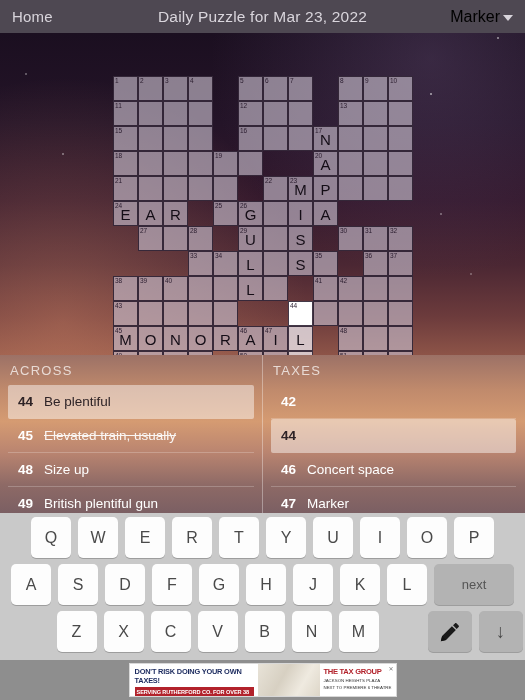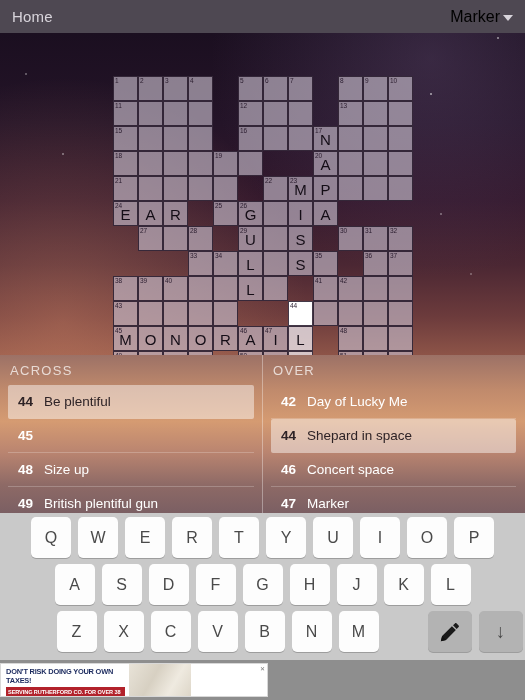--- a/index.html
+++ b/index.html
@@ -105,21 +105,21 @@
   .krow.r3 { gap: 7px; }
   .arrow-glyph { font-size: 19px; color: #4a4a4a; }
 
   
   .pen-svg { width: 22px; height: 22px; }
 
   
   .ad-strip {
     position: absolute; left: 0; top: 660px; width: 525px; height: 40px;
     background: #8e8e8e;
-    display: flex; align-items: center; justify-content: flex-start;
+    display: flex; align-items: center; justify-content: center;
   }
   .ad {
     width: 268px; height: 34px; background: #fff;
     display: flex; position: relative; overflow: hidden;
     border: 1px solid #d8d8d8;
   }
   .ad-left { width: 128px; padding: 3px 4px 0 5px; }
   .ad-l1 { font-size: 7.4px; font-weight: bold; color: #1b2a5e; letter-spacing: -.2px;
            font-family: "Liberation Sans", sans-serif; }
   .ad-l2 { font-size: 5.6px; font-weight: bold; color: #fff; background: #b2222b;
@@ -131,20 +131,21 @@
   .ad-r2 { font-size: 4.4px; color: #333; margin-top: 1.5px; line-height: 6px; }
   .ad-x { position: absolute; right: 2px; top: 1px; font-size: 6px; color: #777; }
 </style>
 </head>
 <body>
 
 <div id="app">
 
   <div class="navbar">
     <div class="nav-btn">Home</div>
+    <div class="nav-title">Daily Puzzle for Mar 23, 2022</div>
     <div class="nav-right">
       <span>Marker</span>
       <span class="caret"></span>
     </div>
   </div>
 
   <div class="puzzle-area">
     <div class="star" style="left:497px;top:4px;width:2px;height:2px;"></div>
     <div class="star" style="left:430px;top:60px;width:1.5px;height:1.5px;"></div>
     <div class="star" style="left:62px;top:120px;width:1.5px;height:1.5px;opacity:.4"></div>
@@ -415,41 +416,40 @@
   <div class="clues">
     <div class="clue-col left">
       <div class="clue-head">ACROSS</div>
       <div id="across-list">
           <div class="clue-item selected">
             <span class="cnum">44</span>
             <span class="ctext">Be plentiful</span>
           </div>
           <div class="clue-item solved">
             <span class="cnum">45</span>
+            <span class="ctext">Elevated train, usually</span>
           </div>
           <div class="clue-item">
             <span class="cnum">48</span>
             <span class="ctext">Size up</span>
           </div>
           <div class="clue-item">
             <span class="cnum">49</span>
             <span class="ctext">British plentiful gun</span>
           </div>
         </div>
     </div>
     <div class="clue-col right">
-      <div class="clue-head">OVER</div>
+      <div class="clue-head">TAXES</div>
       <div id="down-list">
           <div class="clue-item">
             <span class="cnum">42</span>
-            <span class="ctext">Day of Lucky Me</span>
           </div>
           <div class="clue-item selected">
             <span class="cnum">44</span>
-            <span class="ctext">Shepard in space</span>
           </div>
           <div class="clue-item">
             <span class="cnum">46</span>
             <span class="ctext">Concert space</span>
           </div>
           <div class="clue-item">
             <span class="cnum">47</span>
             <span class="ctext">Marker</span>
           </div>
         </div>
@@ -472,20 +472,21 @@
     <div class="krow r2" id="krow2">
         <div class="key">A</div>
         <div class="key">S</div>
         <div class="key">D</div>
         <div class="key">F</div>
         <div class="key">G</div>
         <div class="key">H</div>
         <div class="key">J</div>
         <div class="key">K</div>
         <div class="key">L</div>
+        <div class="key next">next</div>
       </div>
     <div class="krow r3" id="krow3">
         <div style="width: 47px;"></div>
         <div class="key">Z</div>
         <div class="key">X</div>
         <div class="key">C</div>
         <div class="key">V</div>
         <div class="key">B</div>
         <div class="key">N</div>
         <div class="key">M</div>
@@ -504,17 +505,23 @@
   </div>
 
   <div class="ad-strip">
     <div class="ad">
       <div class="ad-left">
         <div class="ad-l1">DON'T RISK DOING YOUR OWN TAXES!</div>
         <div class="ad-l2">SERVING RUTHERFORD CO. FOR OVER 38 YEARS</div>
 
       </div>
       <div class="ad-mid"></div>
+      <div class="ad-right">
+        <div class="ad-r1">THE TAX GROUP</div>
+        <div class="ad-r2">JACKSON HEIGHTS PLAZA</div>
+        <div class="ad-r2">NEXT TO PREMIERE 6 THEATRE</div>
+        <div></div>
+      </div>
       <div class="ad-x">✕</div>
     </div>
   </div>
 
 </div>
 
 </body></html>

